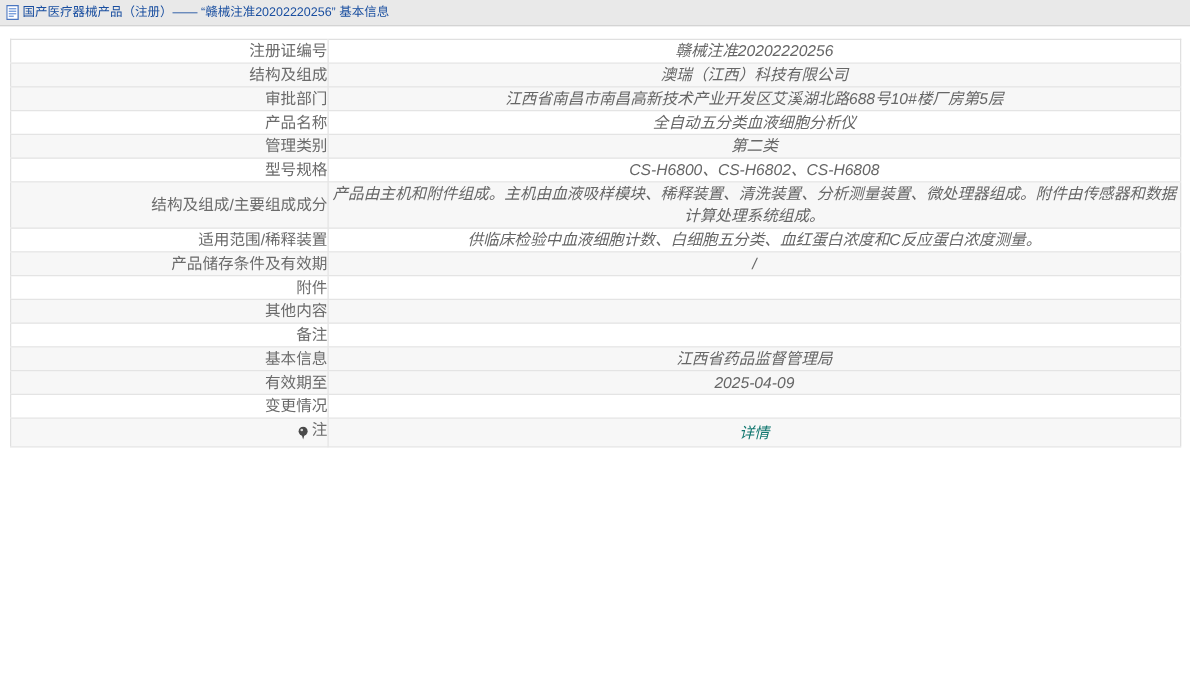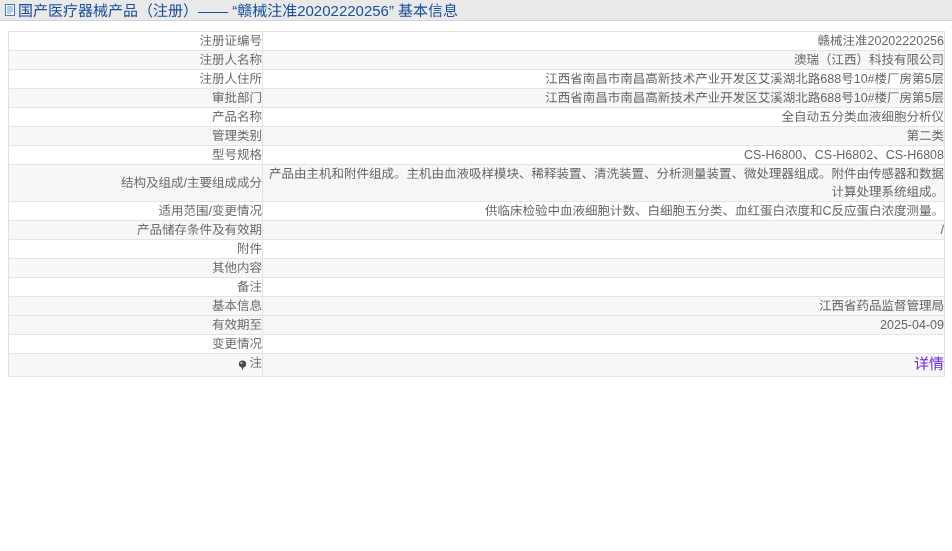--- a/index.html
+++ b/index.html
@@ -28,21 +28,21 @@
     box-sizing: border-box;
   }
   .header-icon {
     width: 11px;
     height: 12px;
     flex: 0 0 auto;
     margin-right: 2px;
     display: block;
   }
   .header-title {
-    font-size: 15px;
+    font-size: 10px;
     color: #1a4fa0;
     line-height: 13px;
     letter-spacing: 0px;
     white-space: nowrap;
   }
 
   
   .table-wrap {
     padding: 10px 7px 12px 8px;
     box-sizing: border-box;
@@ -76,22 +76,23 @@
     border-right: 1px solid #e4e4e4;
     box-sizing: border-box;
     white-space: nowrap;
   }
   td.value-cell {
     padding: 7px 8px 7px 10px;
     color: #666666;
     font-size: 12.5px;
     line-height: 18px;
     box-sizing: border-box;
-    text-align: right;
+    text-align: center;
     word-break: break-all;
+    font-style: italic;
   }
   tr.empty-row td.value-cell,
   tr.empty-row td.label-cell {
     height: 13px;
   }
   tr.tall-row td {
     vertical-align: middle;
   }
 
   
@@ -101,24 +102,24 @@
     justify-content: flex-end;
     gap: 2px;
   }
   .note-icon {
     width: 9px;
     height: 11px;
     display: inline-block;
     vertical-align: middle;
   }
   .detail-link {
-    color: #6d28d9;
+    color: #0f766e;
     text-decoration: none;
     cursor: pointer;
-    font-size: 15px;
+    font-size: 12px;
   }
 </style>
 </head>
 <body>
 
 <div class="page-header">
   <span class="header-icon">
     <svg viewBox="0 0 11 12" width="11" height="12" xmlns="http://www.w3.org/2000/svg">
       <rect x="0.5" y="0.5" width="9" height="11" fill="#ffffff" stroke="#4a76c0" stroke-width="1"></rect>
       <rect x="2" y="2.5" width="6" height="1" fill="#6a94d8"></rect>
@@ -133,28 +134,24 @@
 <div class="table-wrap">
   <table class="info-table">
     <tbody>
 
       <tr>
         <td class="label-cell">注册证编号</td>
         <td class="value-cell">赣械注准20202220256</td>
       </tr>
 
       <tr class="alt">
-        <td class="label-cell">注册人名称</td>
+        <td class="label-cell">结构及组成</td>
         <td class="value-cell">澳瑞（江西）科技有限公司</td>
       </tr>
 
-      <tr>
-        <td class="label-cell">注册人住所</td>
-        <td class="value-cell">江西省南昌市南昌高新技术产业开发区艾溪湖北路688号10#楼厂房第5层</td>
-      </tr>
 
       <tr class="alt">
         <td class="label-cell">审批部门</td>
         <td class="value-cell">江西省南昌市南昌高新技术产业开发区艾溪湖北路688号10#楼厂房第5层</td>
       </tr>
 
       <tr>
         <td class="label-cell">产品名称</td>
         <td class="value-cell">全自动五分类血液细胞分析仪</td>
       </tr>
@@ -168,21 +165,21 @@
         <td class="label-cell">型号规格</td>
         <td class="value-cell">CS-H6800、CS-H6802、CS-H6808</td>
       </tr>
 
       <tr class="alt tall-row">
         <td class="label-cell">结构及组成/主要组成成分</td>
         <td class="value-cell">产品由主机和附件组成。主机由血液吸样模块、稀释装置、清洗装置、分析测量装置、微处理器组成。附件由传感器和数据计算处理系统组成。</td>
       </tr>
 
       <tr>
-        <td class="label-cell">适用范围/变更情况</td>
+        <td class="label-cell">适用范围/稀释装置</td>
         <td class="value-cell">供临床检验中血液细胞计数、白细胞五分类、血红蛋白浓度和C反应蛋白浓度测量。</td>
       </tr>
 
       <tr class="alt">
         <td class="label-cell">产品储存条件及有效期</td>
         <td class="value-cell">/</td>
       </tr>
 
       <tr class="empty-row">
         <td class="label-cell">附件</td>

